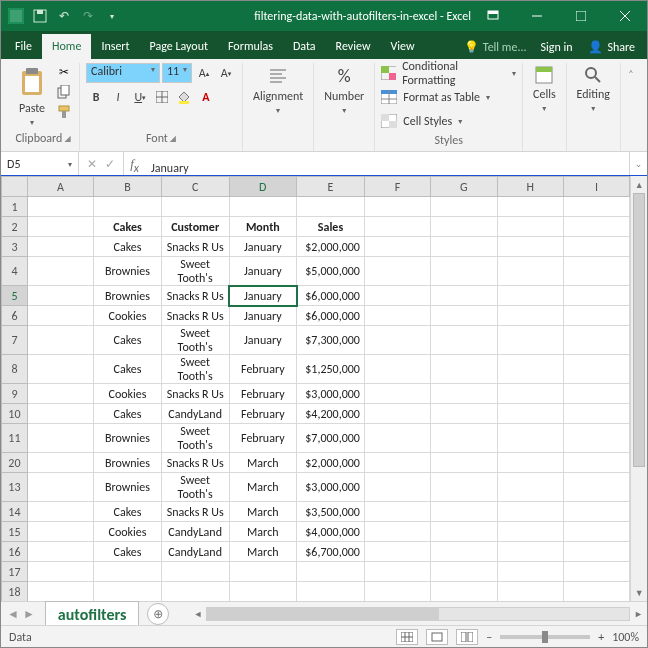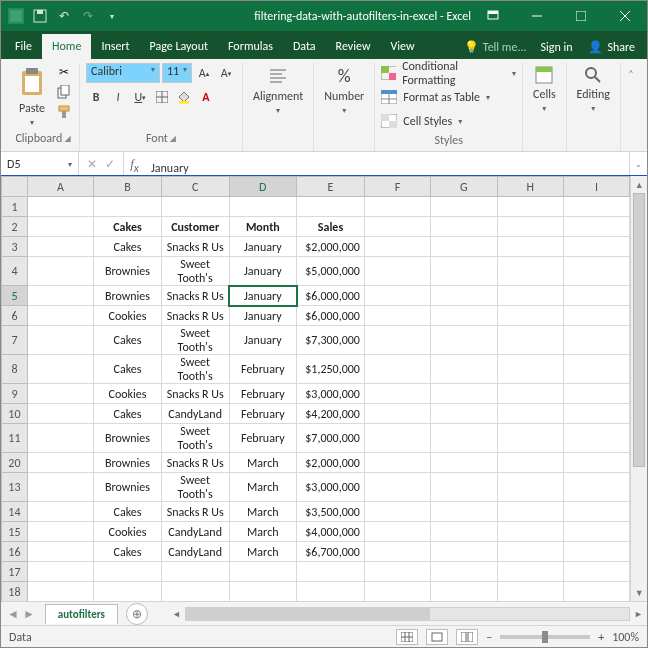--- a/index.html
+++ b/index.html
@@ -55,21 +55,21 @@
 .grid td.hd{font-weight:bold;text-align:center}
 .grid td.c{text-align:center}
 .grid td.r{text-align:right}
 .grid td.active{outline:2px solid #1f7246;outline-offset:-1px}
 .vscroll{width:17px;background:#f0f0f0;border-left:1px solid #d4d4d4;display:flex;flex-direction:column}
 .vscroll .up,.vscroll .down{height:17px;display:flex;align-items:center;justify-content:center;color:#777;font-size:9px}
 .vscroll .track{flex:1;position:relative}
 .vscroll .thumb{position:absolute;left:2px;right:2px;top:0;height:70%;background:#cfcfcf;border:1px solid #b8b8b8}
 .tabs-row{height:24px;display:flex;align-items:center;border-top:1px solid #d4d4d4;background:#f3f3f3}
 .tabs-nav{display:flex;gap:4px;padding:0 6px;color:#9c9c9c;font-size:10px}
-.sheet-tab{background:#fff;border:1px solid #bdbdbd;border-bottom:none;padding:3px 12px;font-size:11px;font-weight:bold;color:#1f7246;margin-left:4px}
+.sheet-tab{background:#fff;border:1px solid #bdbdbd;border-bottom:none;padding:3px 12px;font-size:16px;font-weight:bold;color:#1f7246;margin-left:4px}
 .add-sheet{width:22px;height:22px;border:1px solid #bdbdbd;border-radius:50%;display:flex;align-items:center;justify-content:center;margin-left:8px;color:#777;font-size:12px;background:#fff}
 .hscroll{flex:1;display:flex;align-items:center;margin-left:20px}
 .hscroll .tl,.hscroll .tr{width:17px;text-align:center;color:#777;font-size:9px}
 .hscroll .ht{flex:1;height:14px;background:#e5e5e5;position:relative;border:1px solid #cfcfcf}
 .hscroll .hthumb{position:absolute;left:0;top:0;bottom:0;width:55%;background:#cfcfcf}
 .status{height:22px;background:#f3f3f3;border-top:1px solid #d4d4d4;display:flex;align-items:center;padding:0 8px;font-size:11px;color:#555;gap:8px}
 .status .spacer{flex:1}
 .viewbtn{width:22px;height:16px;border:1px solid #bdbdbd;display:flex;align-items:center;justify-content:center;font-size:9px;color:#666;background:#fff}
 .zoom-slider{width:90px;height:4px;background:#c8c8c8;position:relative}
 .zoom-slider .zh{position:absolute;left:46%;top:-4px;width:6px;height:12px;background:#8a8a8a}

